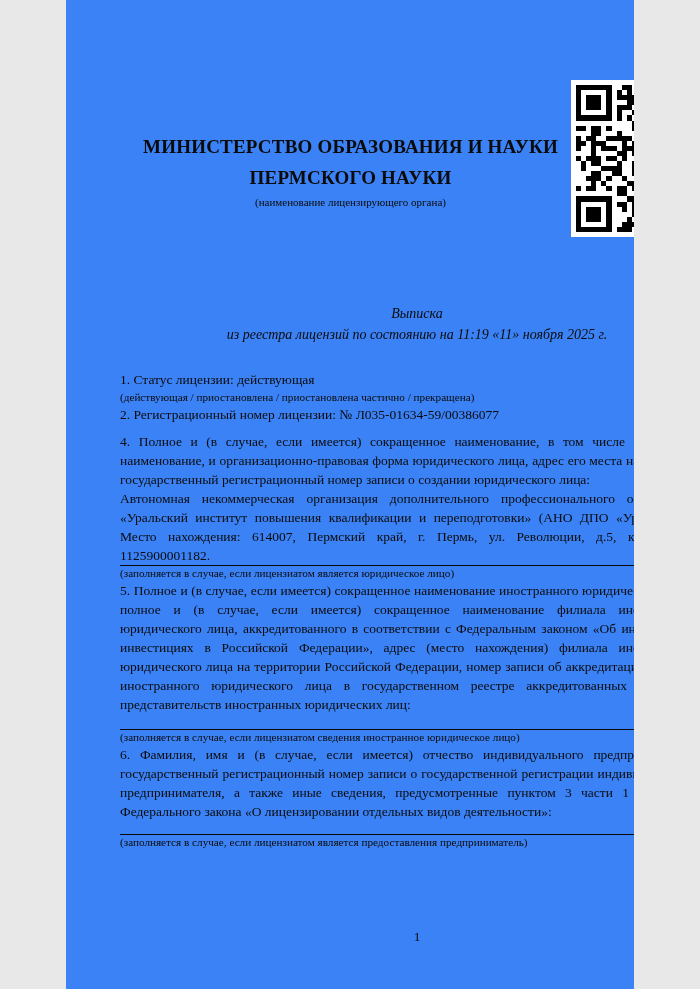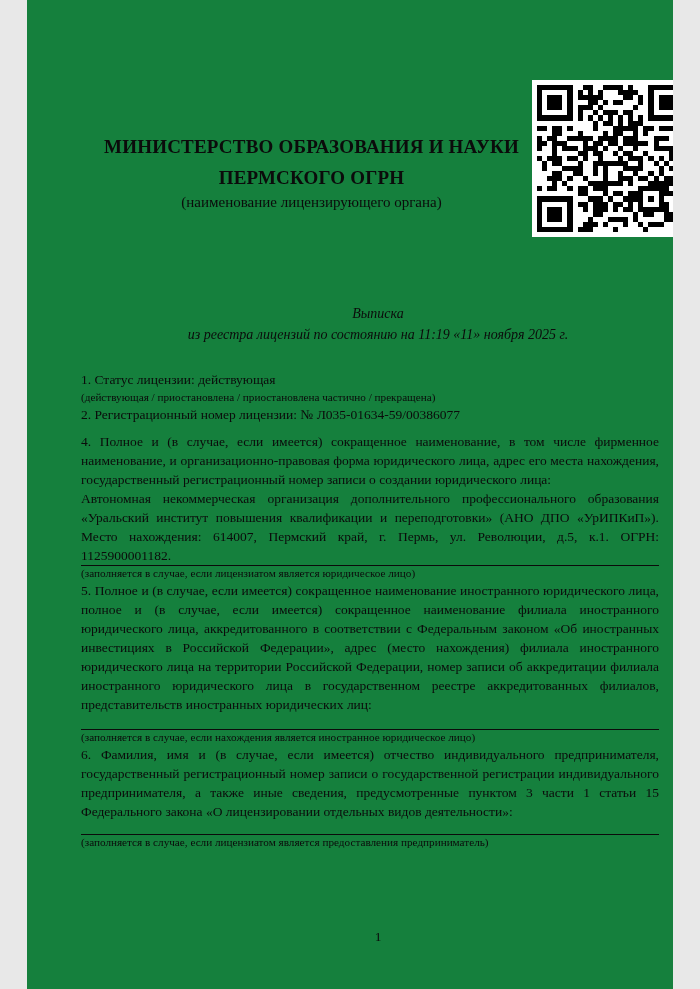--- a/index.html
+++ b/index.html
@@ -1,22 +1,22 @@
 <!DOCTYPE html>
 <html lang="ru"><head>
 <meta charset="utf-8">
 <style>
   * { margin: 0; padding: 0; box-sizing: border-box; }
   html, body { background: #e8e8e8; }
   body { display: flex; justify-content: center; }
   .page {
     position: relative;
-    width: 646px;
+    width: 568px;
     height: 989px;
-    background: #15803d;
+    background: #3b82f6;
     color: #0b0b0b;
     font-family: "Liberation Serif", "DejaVu Serif", serif;
     overflow: hidden;
   }
   
   .qr {
     position: absolute;
     left: 505px;
     top: 80px;
     width: 157px;
@@ -33,21 +33,21 @@
     text-align: center;
   }
   .ministry-name {
     font-weight: bold;
     font-size: 19px;
     line-height: 31px;
     letter-spacing: 0.2px;
     white-space: nowrap;
   }
   .ministry-caption {
-    font-size: 15px;
+    font-size: 11px;
     line-height: 14px;
     margin-top: 2px;
   }
   
   .title {
     position: absolute;
     left: 62px;
     top: 303px;
     width: 578px;
     text-align: center;
@@ -530,21 +530,21 @@
           <rect x="10" y="28" width="1" height="1"></rect>
           <rect x="15" y="28" width="1" height="1"></rect>
           <rect x="21" y="28" width="1" height="1"></rect>
           <rect x="27" y="28" width="1" height="1"></rect>
         </g>
       </svg>
     </div>
 
   <div class="ministry">
     <div class="ministry-name">МИНИСТЕРСТВО ОБРАЗОВАНИЯ И НАУКИ</div>
-    <div class="ministry-name">ПЕРМСКОГО ОГРН</div>
+    <div class="ministry-name">ПЕРМСКОГО НАУКИ</div>
     <div class="ministry-caption">(наименование лицензирующего органа)</div>
   </div>
 
   <div class="title">
     <div>Выписка</div>
     <div>из реестра лицензий по состоянию на 11:19 «11» ноября 2025 г.</div>
   </div>
 
   <div class="body">
 
@@ -555,21 +555,21 @@
 
 
     <div class="underlined mt12">
       <p class="just">4. Полное и (в случае, если имеется) сокращенное наименование, в том числе фирменное наименование, и организационно-правовая форма юридического лица, адрес его места нахождения, государственный регистрационный номер записи о создании юридического лица:</p>
       <p class="just">Автономная некоммерческая организация дополнительного профессионального образования «Уральский институт повышения квалификации и переподготовки» (АНО ДПО «УрИПКиП»). Место нахождения: 614007, Пермский край, г. Пермь, ул. Революции, д.5, к.1. ОГРН: 1125900001182.</p>
     </div>
     <div class="small-caption">(заполняется в случае, если лицензиатом является юридическое лицо)</div>
 
     <p class="just mt9">5. Полное и (в случае, если имеется) сокращенное наименование иностранного юридического лица, полное и (в случае, если имеется) сокращенное наименование филиала иностранного юридического лица, аккредитованного в соответствии с Федеральным законом «Об иностранных инвестициях в Российской Федерации», адрес (место нахождения) филиала иностранного юридического лица на территории Российской Федерации, номер записи об аккредитации филиала иностранного юридического лица в государственном реестре аккредитованных филиалов, представительств иностранных юридических лиц:</p>
     <div class="rule mt15"></div>
-    <div class="small-caption">(заполняется в случае, если нахождения является иностранное юридическое лицо)</div>
+    <div class="small-caption">(заполняется в случае, если лицензиатом сведения иностранное юридическое лицо)</div>
 
     <p class="just mt21">6. Фамилия, имя и (в случае, если имеется) отчество индивидуального предпринимателя, государственный регистрационный номер записи о государственной регистрации индивидуального предпринимателя, а также иные сведения, предусмотренные пунктом 3 части 1 статьи 15 Федерального закона «О лицензировании отдельных видов деятельности»:</p>
     <div class="rule mt13"></div>
     <div class="small-caption">(заполняется в случае, если лицензиатом является предоставления предприниматель)</div>
 
 
   </div>
 
   <div class="page-number">1</div>
 

